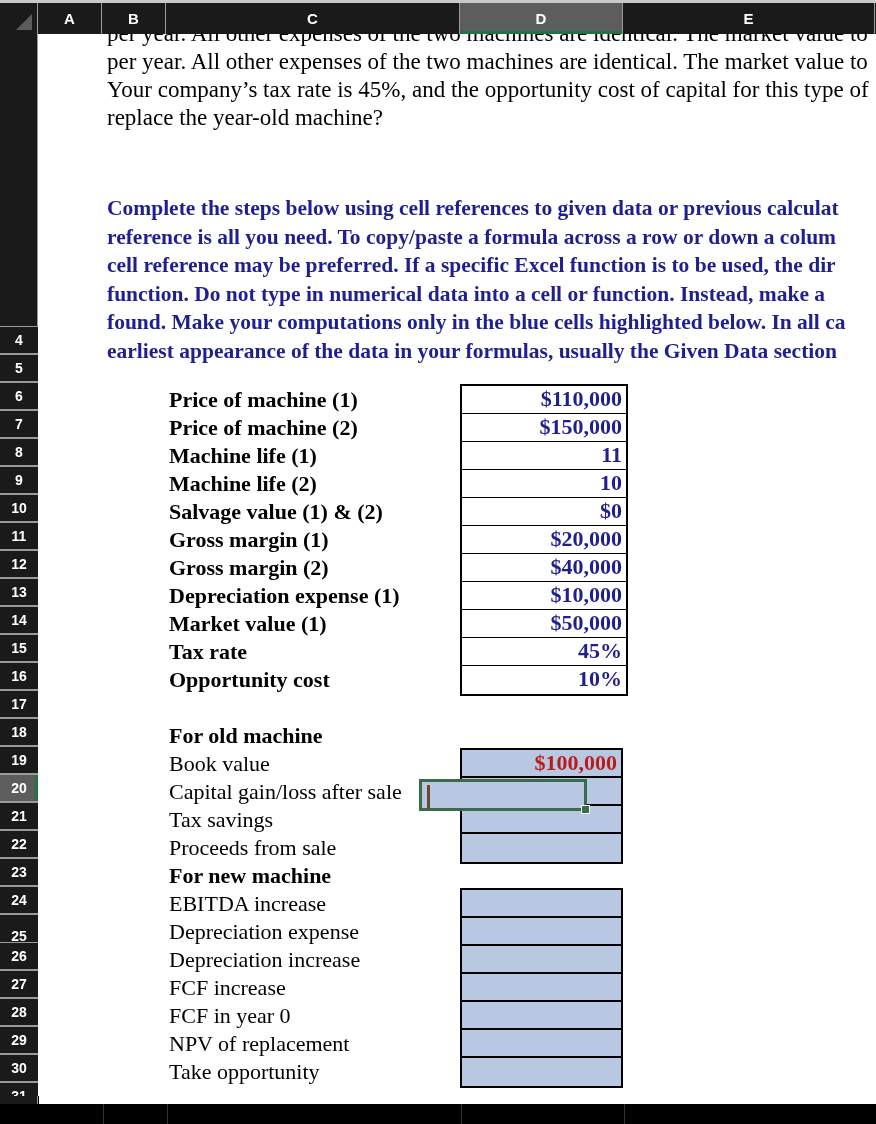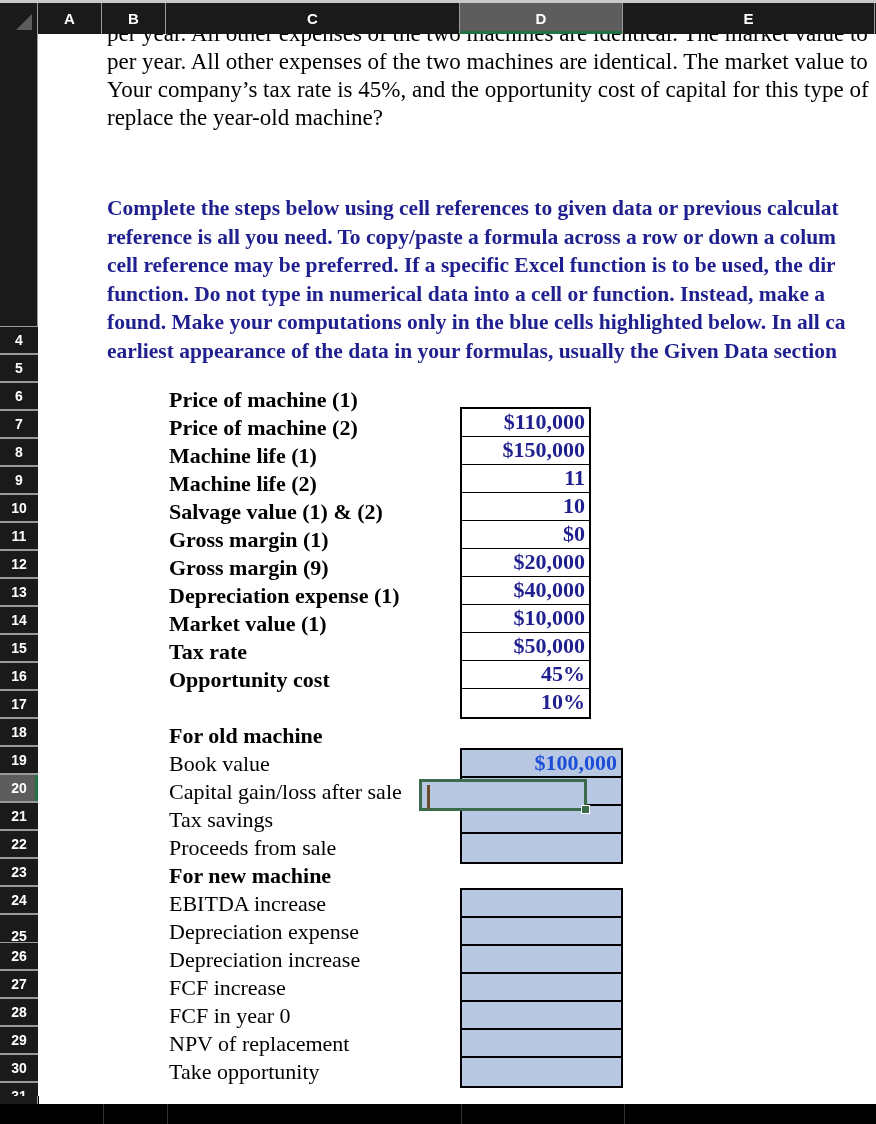--- a/index.html
+++ b/index.html
@@ -86,41 +86,40 @@
   
   .lbl{
     position:absolute; left:130px;
     font-size:22px; color:#000000;
     height:28px; line-height:28px; white-space:nowrap;
   }
   .lbl.b{ font-weight:bold; }
 
   
   .vbox{
-    position:absolute; left:421px; width:131px;
+    position:absolute; left:421px; width:168px;
     border:2px solid #000000;
     background:#ffffff;
-    margin-top:23px;
   }
   .vrow{
     height:28px; line-height:26px;
     font-size:22px; font-weight:bold; color:#1f1f8f;
     text-align:right; padding-right:4px;
     border-bottom:1.5px solid #000000;
     background:#ffffff;
   }
   .vrow:last-child{ border-bottom:none; }
 
   .bbox{
     position:absolute; left:421px; width:163px;
     border:2px solid #000000;
   }
   .brow{
     height:28px; line-height:26px;
-    font-size:22px; font-weight:bold; color:#1d4ed8;
+    font-size:22px; font-weight:bold; color:#b91c1c;
     text-align:right; padding-right:4px;
     background:#b8c8e2;
     border-bottom:2px solid #000000;
   }
   .brow:last-child{ border-bottom:none; }
   .brow.blank{ color:transparent; }
 
   
   .selcell{
     position:absolute; left:419px; top:779px;
@@ -297,21 +296,21 @@
       <div>found. Make your computations only in the blue cells highlighted below. In all ca</div>
       <div>earliest appearance of the data in your formulas, usually the Given Data section</div>
     </div>
 
     <div class="lbl b" style="top:352px">Price of machine (1)</div>
     <div class="lbl b" style="top:380px">Price of machine (2)</div>
     <div class="lbl b" style="top:408px">Machine life (1)</div>
     <div class="lbl b" style="top:436px">Machine life (2)</div>
     <div class="lbl b" style="top:464px">Salvage value (1) &amp; (2)</div>
     <div class="lbl b" style="top:492px">Gross margin (1)</div>
-    <div class="lbl b" style="top:520px">Gross margin (9)</div>
+    <div class="lbl b" style="top:520px">Gross margin (2)</div>
     <div class="lbl b" style="top:548px">Depreciation expense (1)</div>
     <div class="lbl b" style="top:576px">Market value (1)</div>
     <div class="lbl b" style="top:604px">Tax rate</div>
     <div class="lbl b" style="top:632px">Opportunity cost</div>
 
     <div class="vbox" style="top:350px">
       <div class="vrow">$110,000</div>
       <div class="vrow">$150,000</div>
       <div class="vrow">11</div>
       <div class="vrow">10</div>

